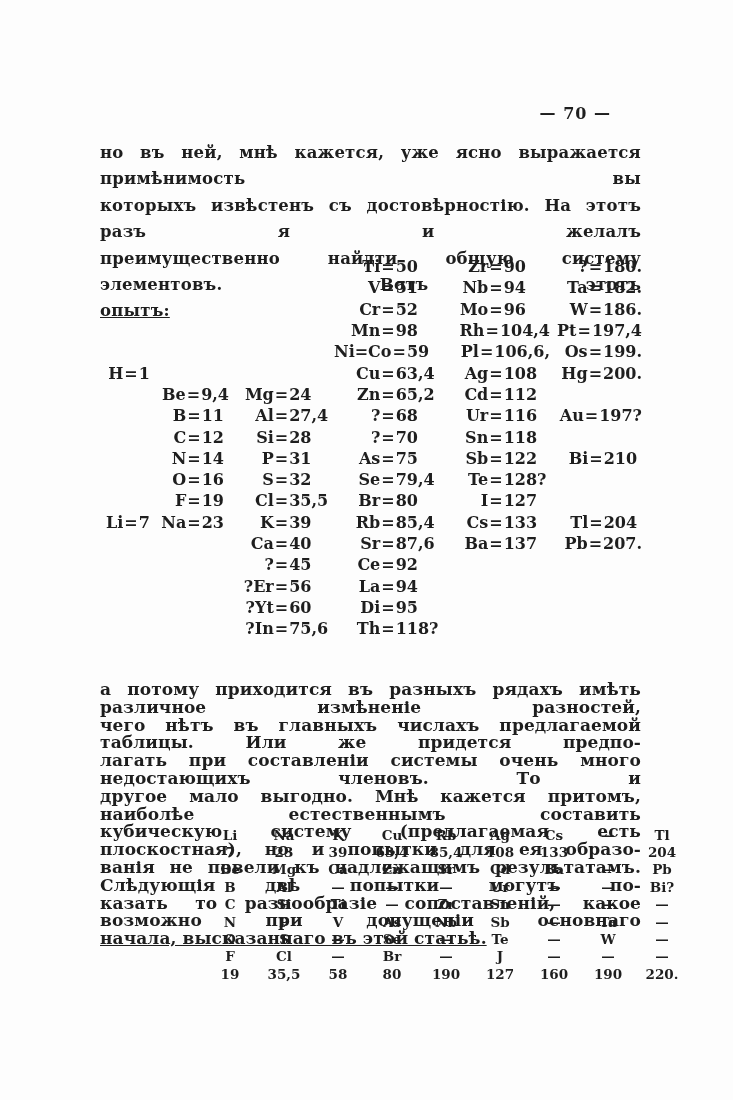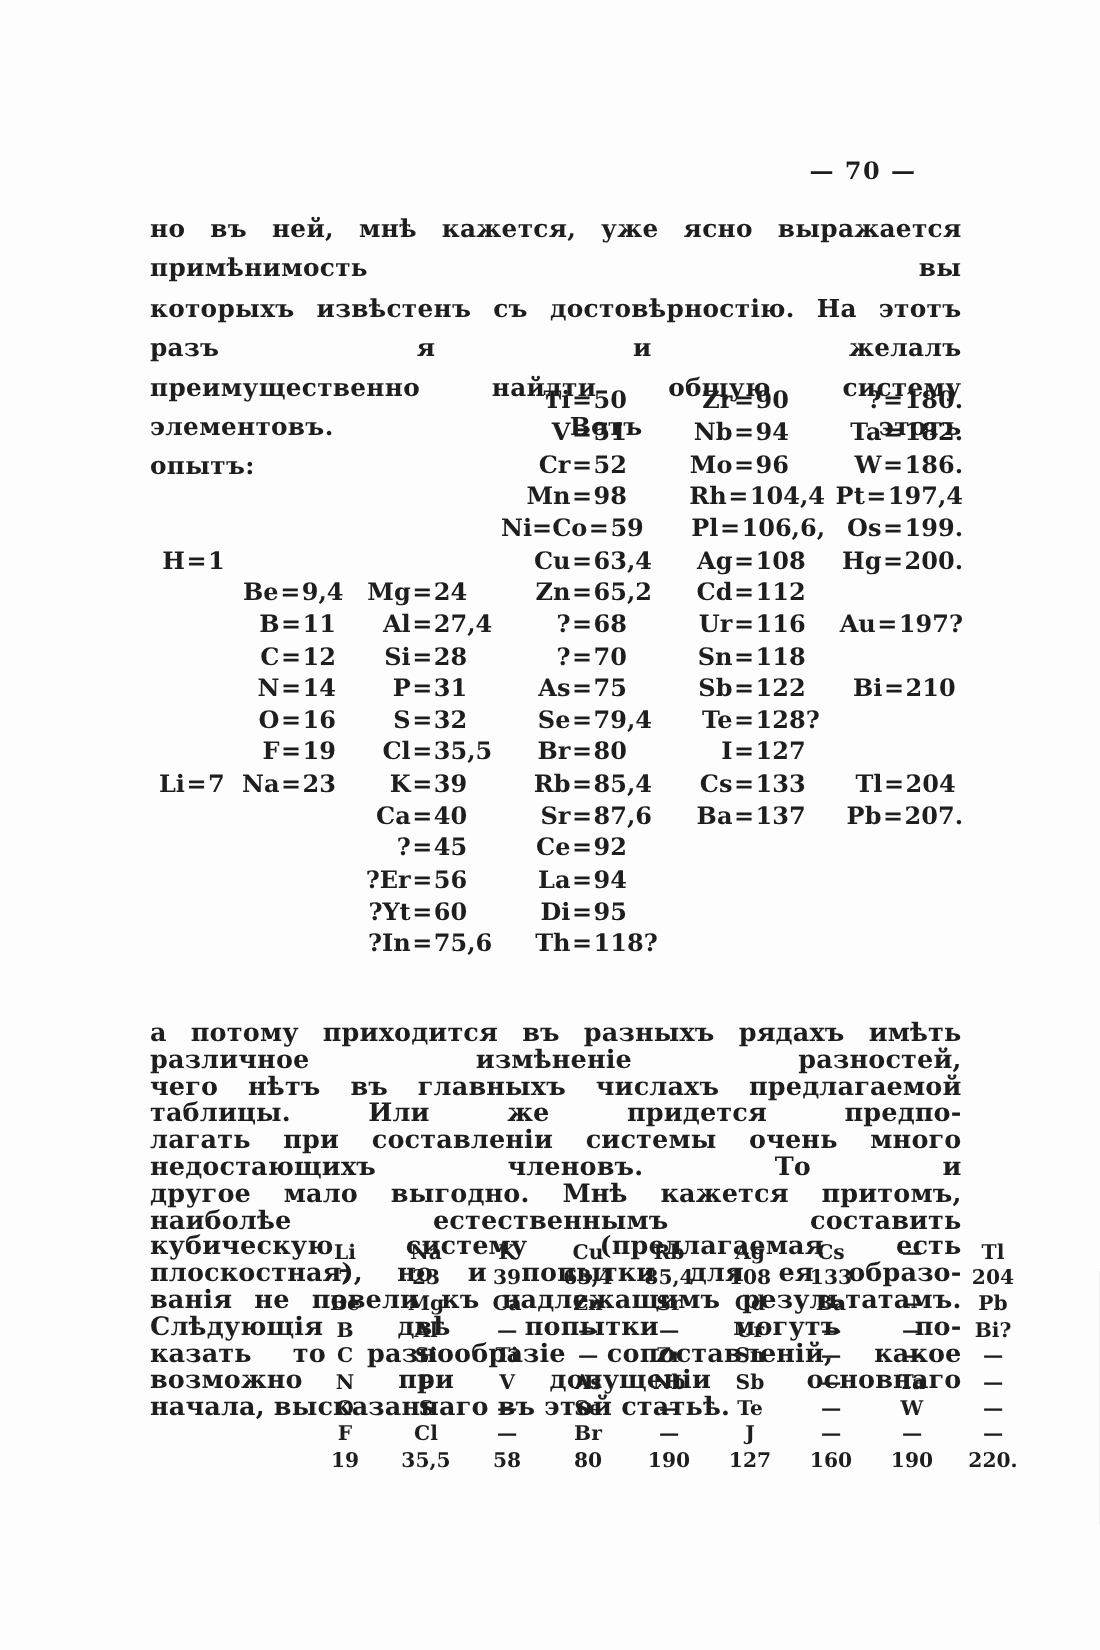--- a/index.html
+++ b/index.html
@@ -31,20 +31,21 @@
     left: 100px;
     width: 541px;
   }
   .para .line {
     text-align: justify;
     text-align-last: justify;
     white-space: normal;
   }
   .para .line.last {
     text-align-last: left;
+    text-decoration: underline;
   }
   .para1 {
     top: 140px;
     font-size: 16.5px;
     line-height: 26.4px;
     letter-spacing: 0.2px;
   }
   .para2 {
     top: 681px;
     font-size: 17px;

